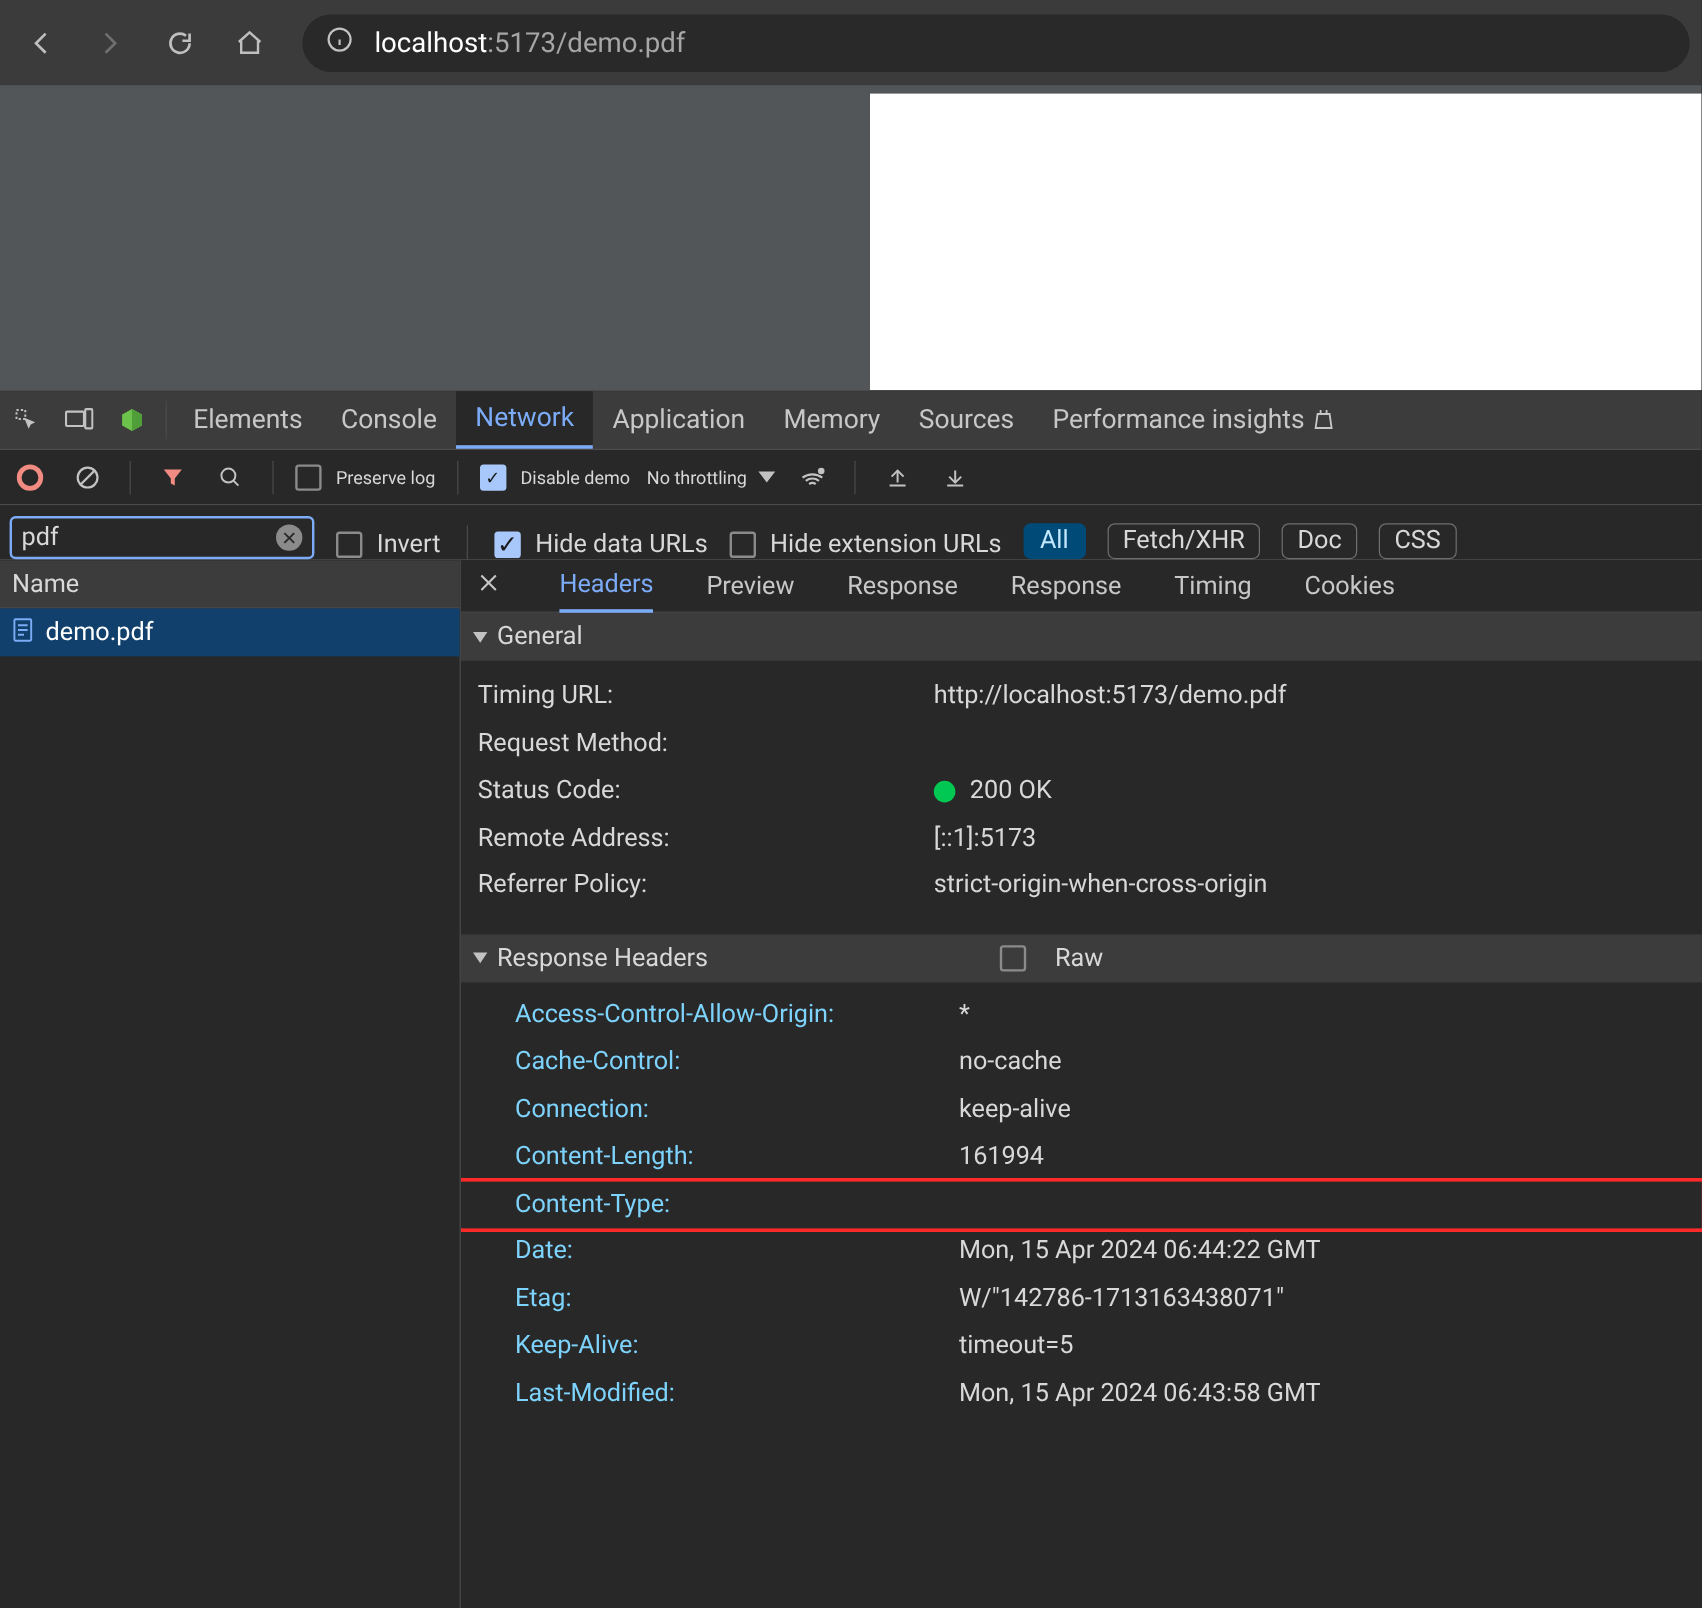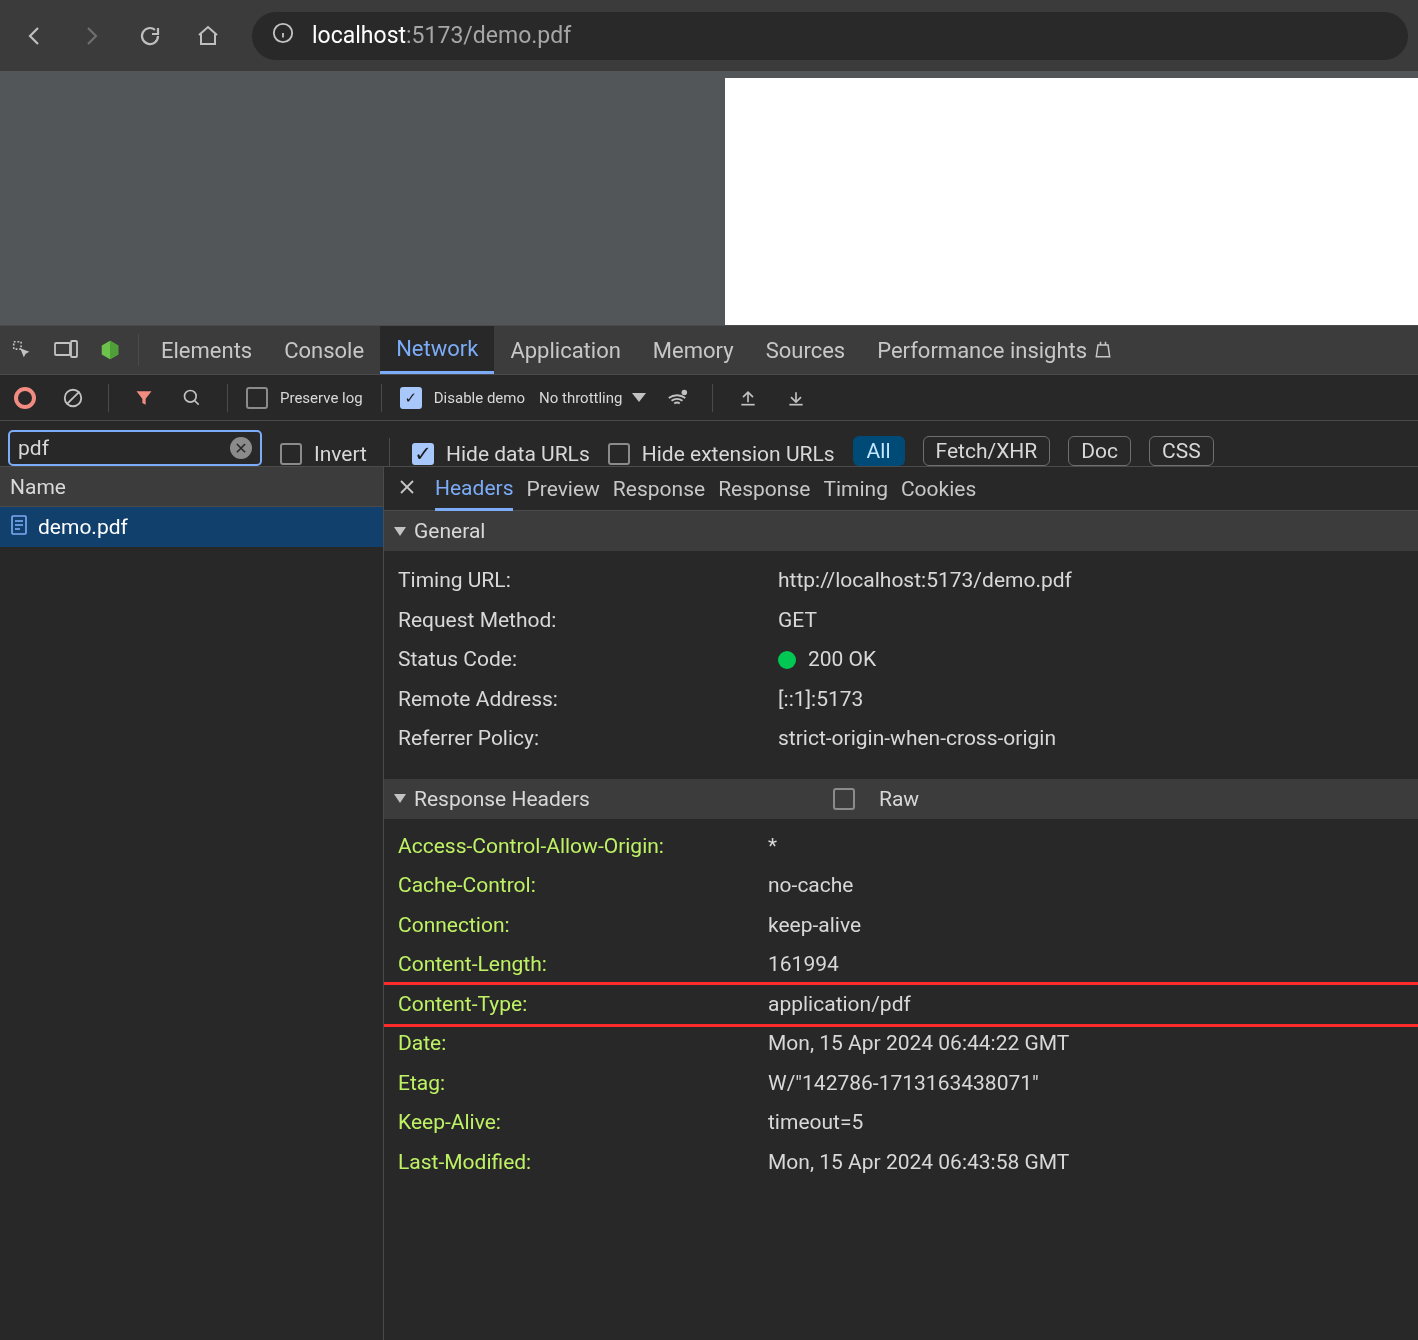--- a/index.html
+++ b/index.html
@@ -195,21 +195,21 @@
   
   .right {
     flex:1;
     background:#282828;
     overflow:auto;
     font-size:21px;
   }
   .right-tabs {
     height:44px;
     display:flex; align-items:center;
-    gap: 13px;
+    gap: 44px;
     padding: 0 14px;
     background:#282828;
     border-bottom:1px solid #4b4b4b;
     color:#c7c7c7;
   }
   .right-tabs .close { color:#c7c7c7; width:24px; }
   .right-tabs .rt-tab.active { color:#7cacf8; border-bottom:3px solid #7cacf8; padding-bottom:8px; margin-bottom:-10px;}
   .section-head {
     background:#3c3c3c;
     padding: 8px 10px;
@@ -221,21 +221,21 @@
     width:0;height:0;border-left:6px solid transparent;border-right:6px solid transparent;border-top:9px solid #c2c2c2;
     display:inline-block;
   }
   .kv-row {
     display:flex;
     padding: 4px 0 4px 14px;
     line-height: 1.5;
   }
   .klabel { width: 380px; color:#d8d8d8; }
   .kval { flex:1; color:#d8d8d8; display:flex; align-items:center; gap:12px;}
-  .klabel2 { width: 370px; color:#bef264; }
+  .klabel2 { width: 370px; color:#7dd3fc;margin-left:31px; }
   .green-dot { width:18px;height:18px;border-radius:50%;background:#00c853;display:inline-block; }
   .resp-head-row { display:flex; align-items:center; gap: 200px;}
   .raw-chk { display:flex; align-items:center; gap:12px;margin-left:43px; }
   .highlight-red {
     border: 3px solid #ff2a2a;
     margin: -3px;
     padding: 0;
   }
 </style>
 </head>
@@ -440,21 +440,20 @@
         <span class="tri"></span>
         <span>General</span>
       </div>
       <div style="padding: 10px 0 20px 0;">
         <div class="kv-row">
           <div class="klabel">Timing URL:</div>
           <div class="kval">http://localhost:5173/demo.pdf</div>
         </div>
         <div class="kv-row">
           <div class="klabel">Request Method:</div>
-          <div class="kval">GET</div>
         </div>
         <div class="kv-row">
           <div class="klabel">Status Code:</div>
           <div class="kval">
             <span class="green-dot"></span>
             <span>200 OK</span>
           </div>
         </div>
         <div class="kv-row">
           <div class="klabel">Remote Address:</div>
@@ -491,21 +490,20 @@
             <div class="klabel2">Connection:</div>
             <div class="kval">keep-alive</div>
           </div>
           <div class="kv-row">
             <div class="klabel2">Content-Length:</div>
             <div class="kval">161994</div>
           </div>
           <div class="highlight-red">
             <div class="kv-row">
               <div class="klabel2">Content-Type:</div>
-              <div class="kval">application/pdf</div>
             </div>
           </div>
           <div class="kv-row">
             <div class="klabel2">Date:</div>
             <div class="kval">Mon, 15 Apr 2024 06:44:22 GMT</div>
           </div>
           <div class="kv-row">
             <div class="klabel2">Etag:</div>
             <div class="kval">W/"142786-1713163438071"</div>
           </div>

